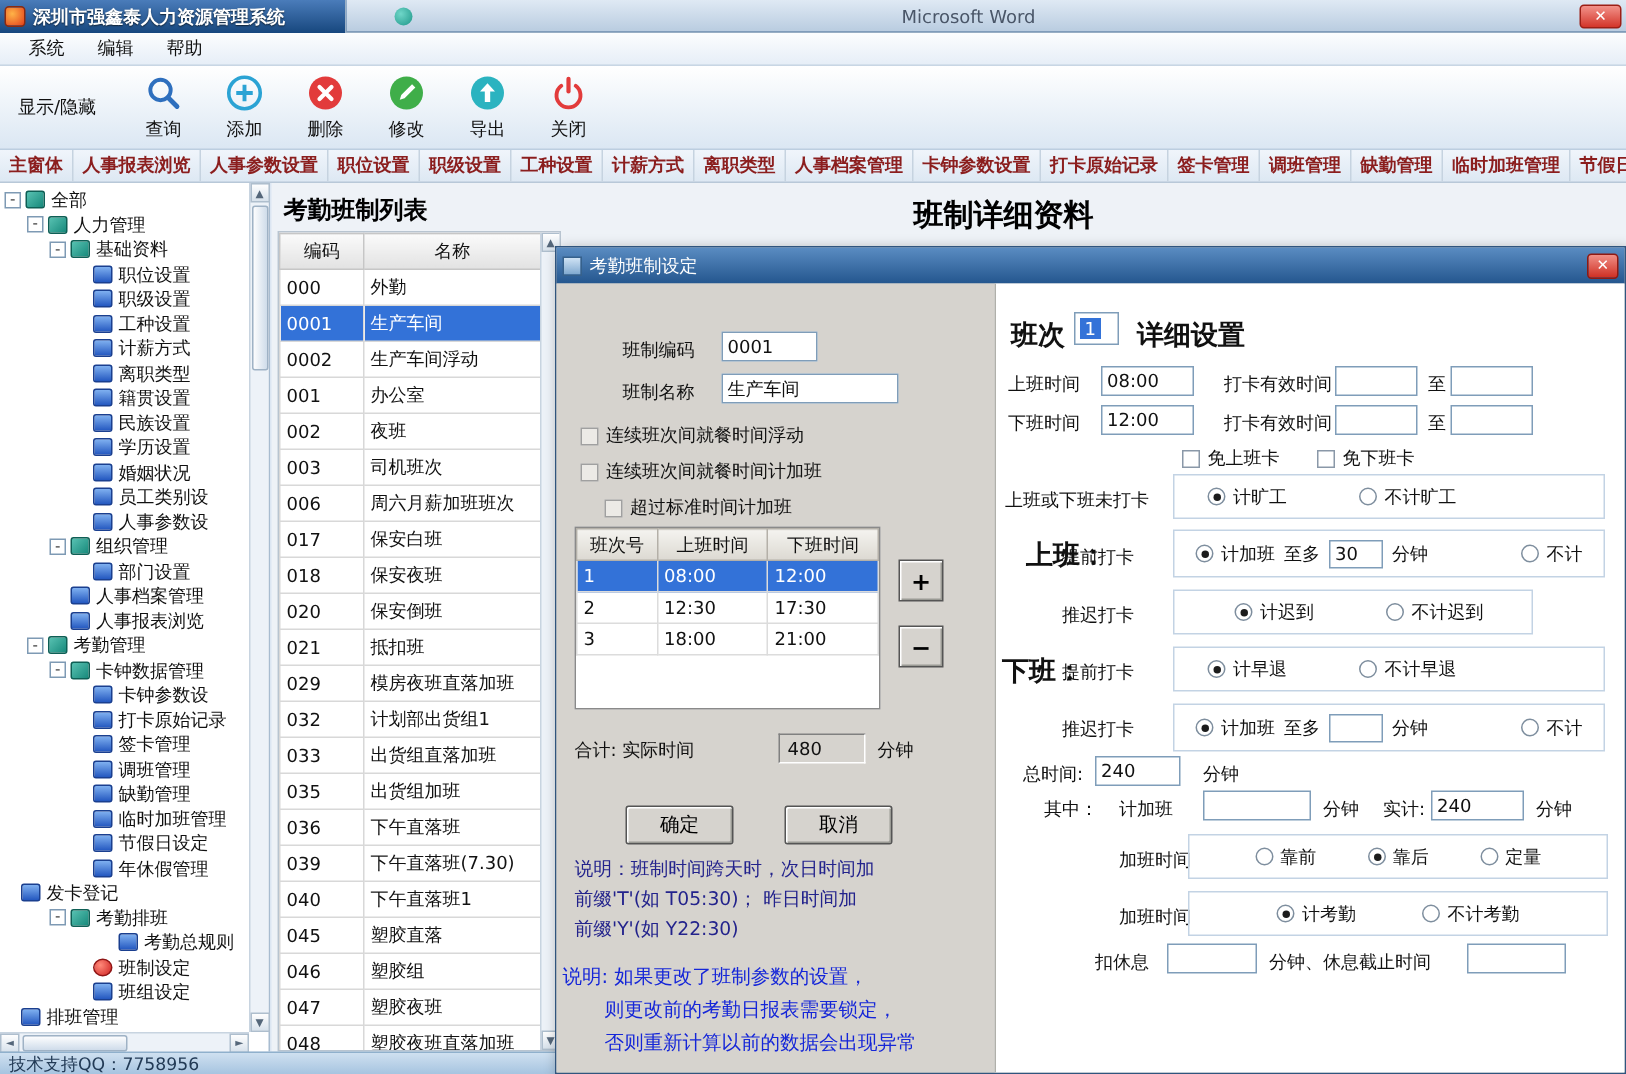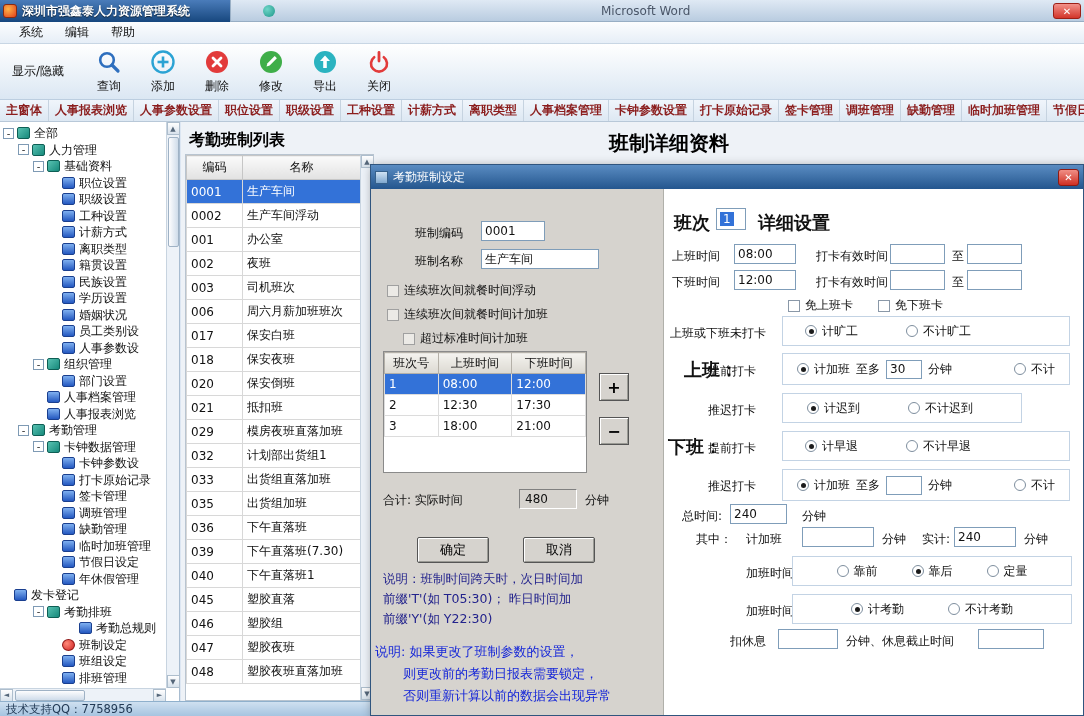--- a/index.html
+++ b/index.html
@@ -358,21 +358,21 @@
         <div class="titem tsel" style="padding-left: 48px;">
           <span class="tspacer"></span>
           <span class="ticon red"></span>
           <span class="tlabel">班制设定</span>
         </div>
         <div class="titem" style="padding-left: 48px;">
           <span class="tspacer"></span>
           <span class="ticon leaf"></span>
           <span class="tlabel">班组设定</span>
         </div>
-        <div class="titem" style="padding-left: 48px;">
+        <div class="titem" style="">
           <span class="tspacer"></span>
           <span class="ticon leaf"></span>
           <span class="tlabel">排班管理</span>
         </div>
       </div>
     <div class="vscroll">
       <span class="sbtn">▲</span>
       <span class="sthumb"></span>
       <span class="sbtn sbottom">▼</span>
     </div>
@@ -392,20 +392,24 @@
             <col style="width:56px">
             <col style="width:118px">
           </colgroup>
         <thead>
             <tr>
           <th>编码</th>
           <th>名称</th>
         </tr>
           </thead>
         <tbody>
+            <tr class="lrow">
+              <td>000</td>
+              <td>外勤</td>
+            </tr>
             <tr class="lrow lsel">
               <td>0001</td>
               <td>生产车间</td>
             </tr>
             <tr class="lrow">
               <td>0002</td>
               <td>生产车间浮动</td>
             </tr>
             <tr class="lrow">
               <td>001</td>
@@ -626,21 +630,21 @@
           <span>至多</span>
           <input class="tb" style="width: 36px; height: 19px;" value="30">
           <span>分钟</span>
           <span class="radio pushr" data-sel="false">
             <i class="rb"></i>
             <span class="rlabel">不计</span>
           </span>
         </div>
 
         <span class="pos" style="left:44px;top:213px">推迟打卡</span>
-        <div class="gbox" style="left:118px;top:204px;width:240px;gap:48px;padding-left:24px">
+        <div class="gbox" style="left:118px;top:204px;width:240px;gap:48px;padding-left:40px">
             <span class="radio" data-sel="true">
               <i class="rb"></i>
               <span class="rlabel">计迟到</span>
             </span>
             <span class="radio" data-sel="false">
               <i class="rb"></i>
               <span class="rlabel">不计迟到</span>
             </span>
           </div>
 

